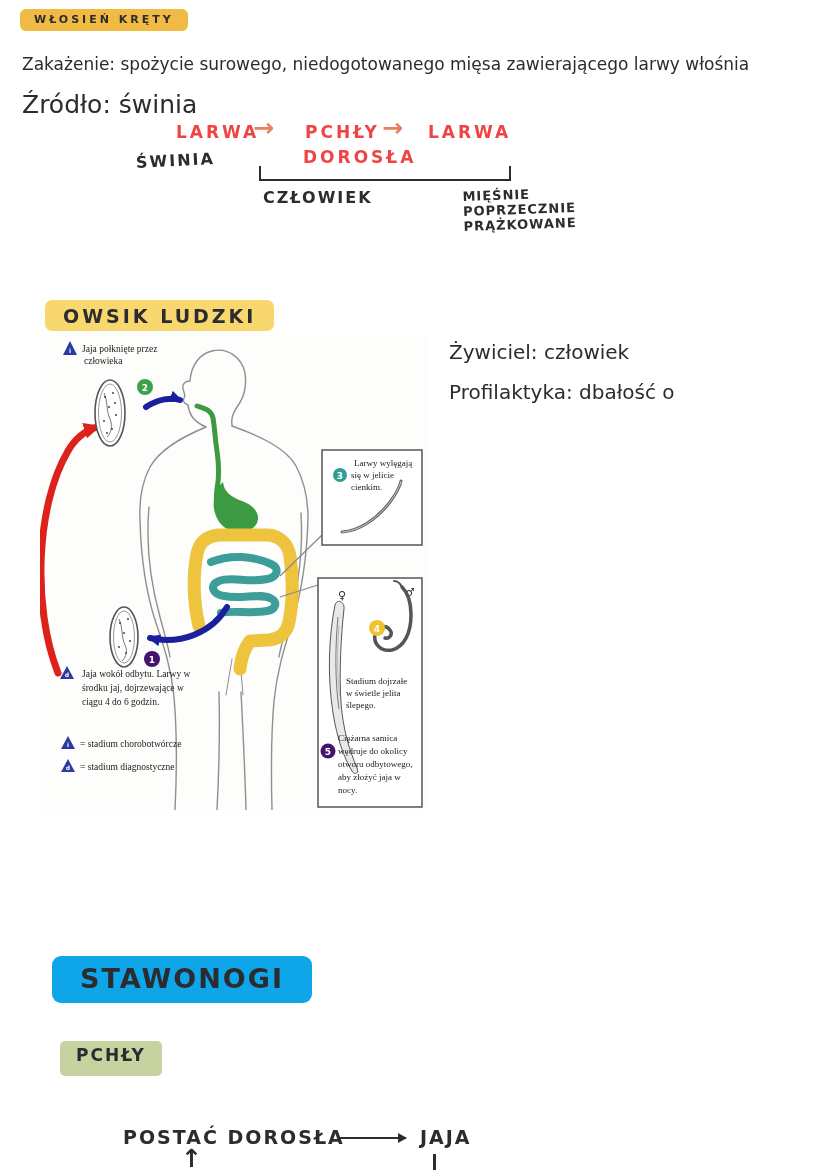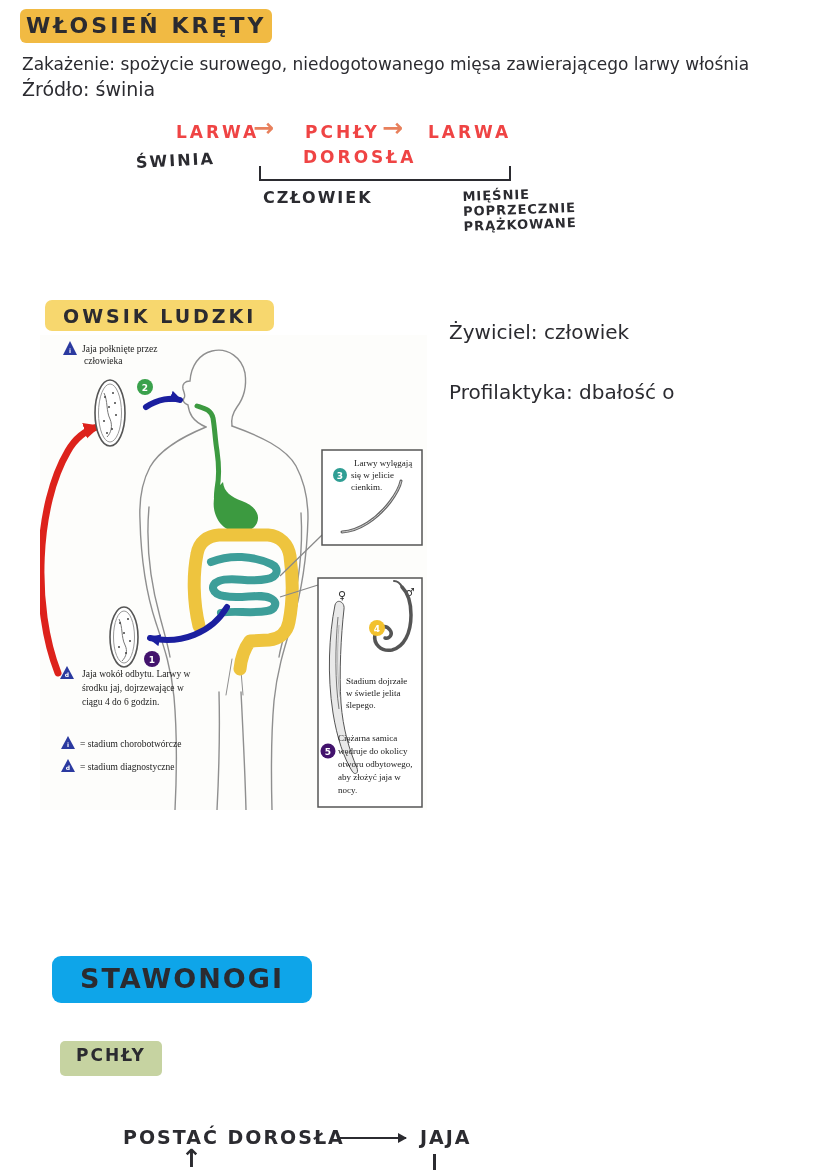--- a/index.html
+++ b/index.html
@@ -5,39 +5,39 @@
   html,body { margin:0; padding:0; background:#ffffff; }
   .page {
     position:relative; width:828px; height:1170px; background:#ffffff;
     font-family:"DejaVu Sans", sans-serif; color:#2b2b30; overflow:hidden;
   }
   .abs { position:absolute; }
   .hand { color:#2b2b30; white-space:nowrap; }
   .hl { border-radius:6px; display:inline-block; }
 
   
-  .title-gold { left:20px; top:9px; background:#f1ba43; padding:4px 6px 5px;
-                font-size:22px; font-weight:bold; letter-spacing:3px; }
+  .title-gold { left:20px; top:9px; background:#f1ba43; padding:4px 14px 5px;
+                font-size:11px; font-weight:bold; letter-spacing:3px; }
   .line-inf { left:22px; top:54px; font-size:17px; }
-  .line-src { left:22px; top:78px; font-size:19px;text-align:right; }
+  .line-src { left:22px; top:90px; font-size:25px;text-align:right; }
   .cyc-orange { color:#ef4444; font-weight:bold; letter-spacing:3px; font-size:17px; }
   .cyc-arrow { color:#e8805c; font-weight:bold; font-size:25px; line-height:20px; }
   .cyc-black { font-weight:bold; letter-spacing:2px; font-size:16px; }
   .bracket { left:259px; top:166px; width:248px; height:13px;
              border-left:2.5px solid #2b2b30; border-right:2.5px solid #2b2b30;
              border-bottom:2.5px solid #2b2b30; }
   .muscles { left:463px; top:187px; font-weight:bold; font-size:13px; letter-spacing:1px;
              line-height:15px; transform:rotate(-2deg); }
 
   
   .title-yellow { left:45px; top:300px; background:#f7d76e; padding:5px 18px 4px;
                   font-size:19px; font-weight:bold; letter-spacing:3px; border-radius:7px; }
   .figure-wrap { left:40px; top:335px; width:387px; height:475px; background:#fdfdfb; }
   .note { font-size:20px; }
-  .note1 { left:449px; top:320px;text-align:center; }
+  .note1 { left:449px; top:340px;text-align:center; }
   .note2 { left:449px; top:380px; }
   .note3 { left:462px; top:418px; }
 
   
   .title-green-lg { left:52px; top:956px; background:#0ea5e9; padding:7px 28px 9px;
                     font-size:27px; font-weight:600; letter-spacing:2px; border-radius:9px; }
   .title-green-sm { left:60px; top:1041px; background:#c6d3a1; padding:4px 16px 11px;
                     font-size:17px; font-weight:bold; letter-spacing:2px; border-radius:5px; }
   .flea-adult { left:123px; top:1126px; font-size:19px; font-weight:bold; letter-spacing:2px; }
   .flea-eggs  { left:420px; top:1126px; font-size:19px; font-weight:bold; letter-spacing:2px; }

